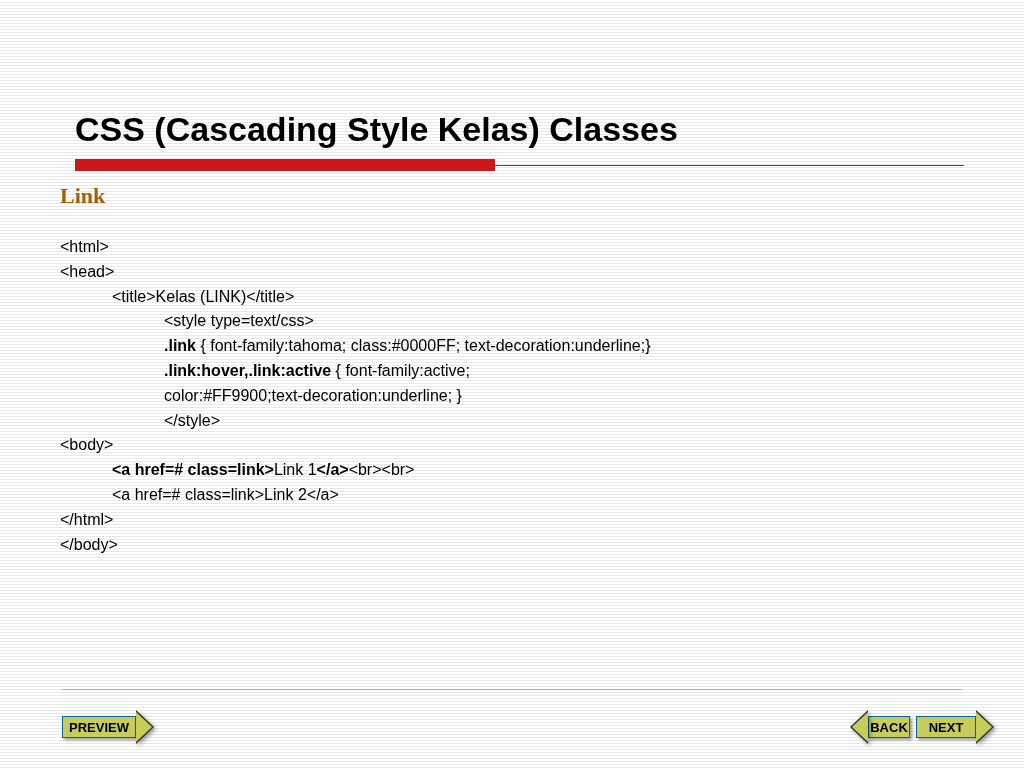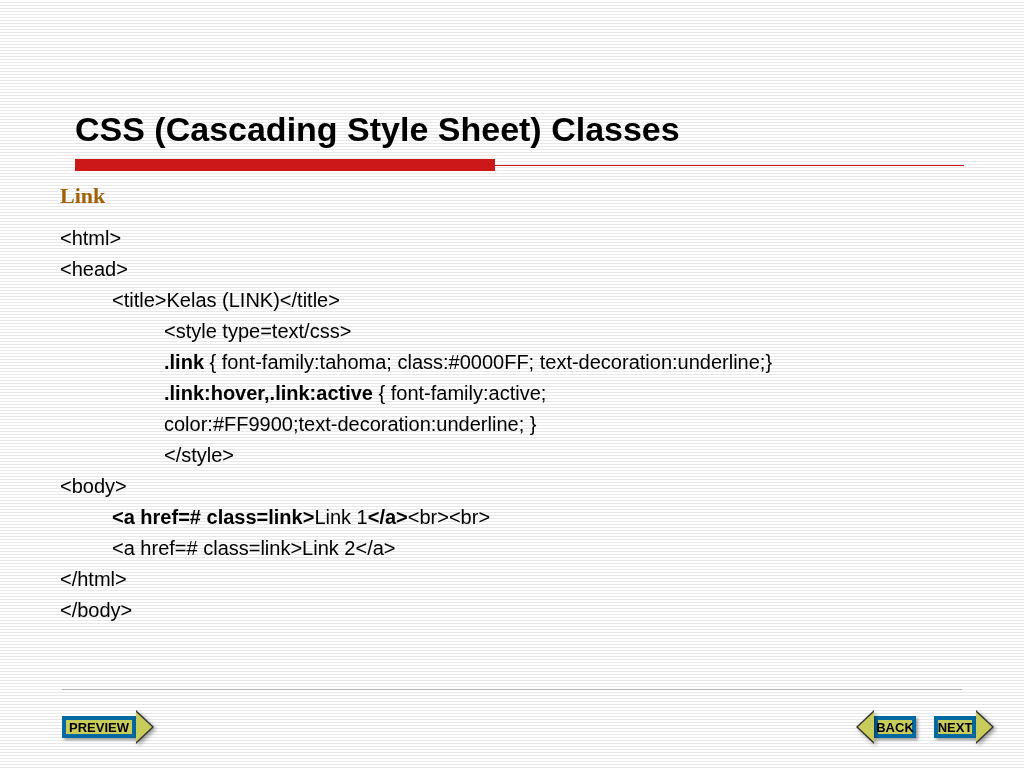--- a/index.html
+++ b/index.html
@@ -43,25 +43,25 @@
   }
   .subtitle {
     font-size: 22px;
     font-weight: bold;
     color: #a16207;
     font-family: "Times New Roman", serif;
     margin: 6px 0 4px -15px;
   }
   .code {
     font-family: Verdana, Geneva, sans-serif;
-    font-size: 20px;
+    font-size: 16px;
     color: #000;
     line-height: 1.55;
     margin-left: -15px;
-    margin-top: 14px;
+    margin-top: 26px;
   }
   .ind1 { padding-left: 52px; }
   .ind2 { padding-left: 104px; }
   .b { font-weight: bold; }
   .footer-line {
     position: absolute;
     left: 62px;
     right: 62px;
     bottom: 78px;
     height: 1px;
@@ -69,30 +69,30 @@
   }
   .nav {
     position: absolute;
     bottom: 24px;
     left: 62px;
     right: 30px;
     display: flex;
     justify-content: space-between;
     align-items: center;
   }
-  .nav-right { display: flex; gap: 18px; align-items: center; }
+  .nav-right { display: flex; gap: 6px; align-items: center; }
   .btn {
     position: relative;
     display: flex;
     align-items: center;
     cursor: pointer;
   }
   .btn .arrow-body {
     background: #c8cc5a;
-    border: 4px solid #0369a1;
+    border: 1px solid #0369a1;
     height: 22px;
     display: flex;
     align-items: center;
     justify-content: center;
     font-family: Arial, sans-serif;
     font-size: 13px;
     font-weight: bold;
     padding: 0 6px;
     box-shadow: 2px 2px 3px rgba(0,0,0,0.4);
   }
@@ -123,33 +123,33 @@
     content: '';
     position: absolute;
     right: -18px; top: -15px;
     width: 0; height: 0;
     border-top: 15px solid transparent;
     border-bottom: 15px solid transparent;
     border-right: 16px solid #c8cc5a;
   }
   .btn-preview .arrow-body { width: 74px; }
   .btn-back .arrow-body { width: 42px; }
-  .btn-next .arrow-body { width: 42px; text-align: center; }
+  .btn-next .arrow-body { width: 60px; text-align: center; }
   .shadow-tri-r {
     filter: drop-shadow(2px 2px 2px rgba(0,0,0,0.4));
   }
   .shadow-tri-l {
     filter: drop-shadow(2px 2px 2px rgba(0,0,0,0.4));
   }
 </style>
 </head>
 <body>
 
 <div class="slide">
-  <div class="title">CSS (Cascading Style Sheet) Classes</div>
+  <div class="title">CSS (Cascading Style Kelas) Classes</div>
   <div class="divider">
     <div class="thick"></div>
     <div class="thin"></div>
   </div>
   <div class="subtitle">Link</div>
 
   <div class="code">
     <div>&lt;html&gt;</div>
     <div>&lt;head&gt;</div>
     <div class="ind1">&lt;title&gt;Kelas (LINK)&lt;/title&gt;</div>

